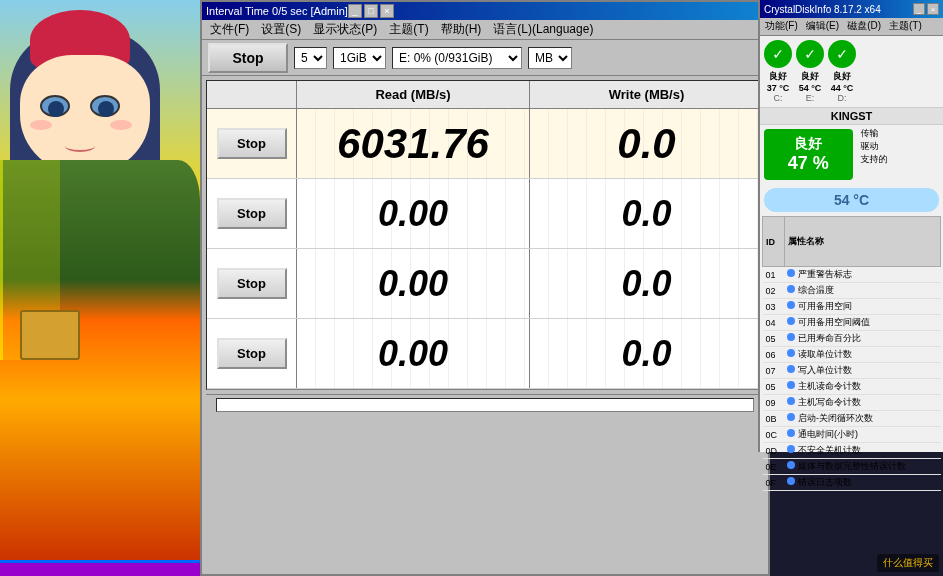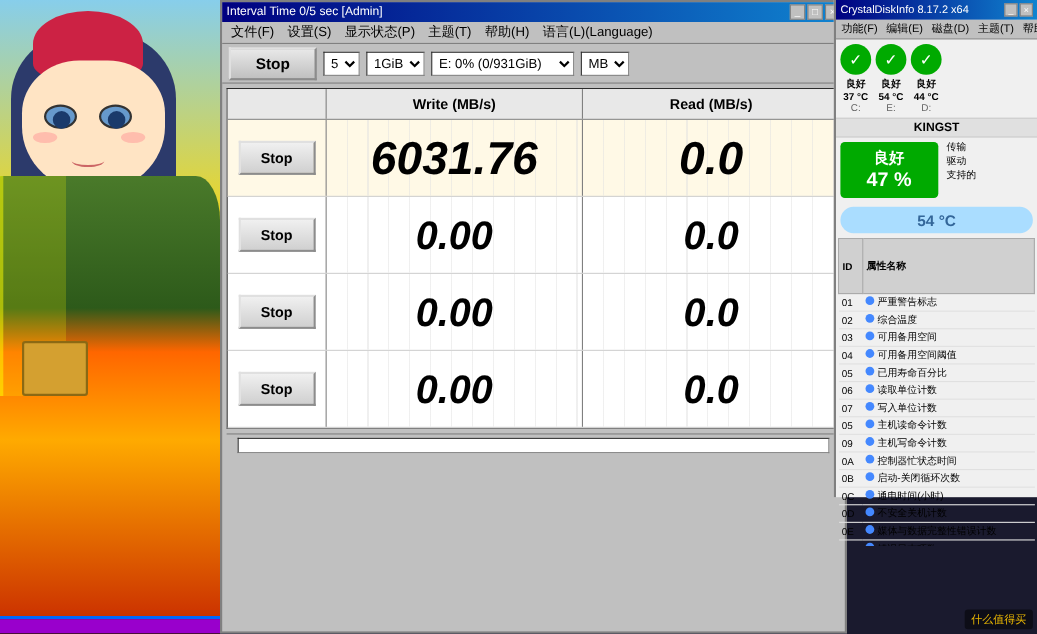--- a/index.html
+++ b/index.html
@@ -33,21 +33,20 @@
       border: 2px solid #808080;
     }
 
     .benchmark-titlebar {
       background: linear-gradient(90deg, #000080, #1084d0);
       color: white;
       font-size: 11px;
       padding: 2px 4px;
       display: flex;
       align-items: center;
-      justify-content: space-between;
       height: 18px;
     }
     .titlebar-buttons {
       display: flex;
       gap: 2px;
     }
     .titlebar-btn {
       width: 14px; height: 14px;
       background: #c0c0c0;
       border: 1px solid #808080;
@@ -222,21 +221,20 @@
       background: #c0c0c0;
       display: flex;
       font-size: 10px;
       padding: 1px 2px;
       border-bottom: 1px solid #808080;
       gap: 2px;
       flex-wrap: wrap;
       height: 18px;
       align-items: center;
       overflow: hidden;
-      flex-direction: column;
     }
 
     .diskinfo-health-row {
       display: flex;
       gap: 4px;
       padding: 4px;
       background: #f0f0f0;
     }
     .health-item {
       display: flex;
@@ -456,22 +454,22 @@
     </select>
     <select class="toolbar-select">
       <option>MB</option>
     </select>
   </div>
 
   <div class="benchmark-main">
 
     <div class="bench-header">
       <div class="bench-header-cell"></div>
+      <div class="bench-header-cell">Read (MB/s)</div>
       <div class="bench-header-cell">Write (MB/s)</div>
-      <div class="bench-header-cell">Read (MB/s)</div>
     </div>
 
     <div class="bench-row" style="background:#fff9e6;">
       <div class="bench-row-btn">
         <button class="stop-btn">Stop</button>
       </div>
       <div class="bench-value-cell">
         <div class="cell-bg-lines"></div>
         <span class="bench-value value-highlight">6031.76</span>
       </div>
@@ -653,27 +651,20 @@
     </td>
   </tr>
           <tr class="attr-row">
     <td>09</td>
     <td>
       <span class="attr-dot dot-blue"></span>
       主机写命令计数
     </td>
   </tr>
           <tr class="attr-row">
-    <td>0A</td>
-    <td>
-      <span class="attr-dot dot-blue"></span>
-      控制器忙状态时间
-    </td>
-  </tr>
-          <tr class="attr-row">
     <td>0B</td>
     <td>
       <span class="attr-dot dot-blue"></span>
       启动-关闭循环次数
     </td>
   </tr>
           <tr class="attr-row">
     <td>0C</td>
     <td>
       <span class="attr-dot dot-blue"></span>

